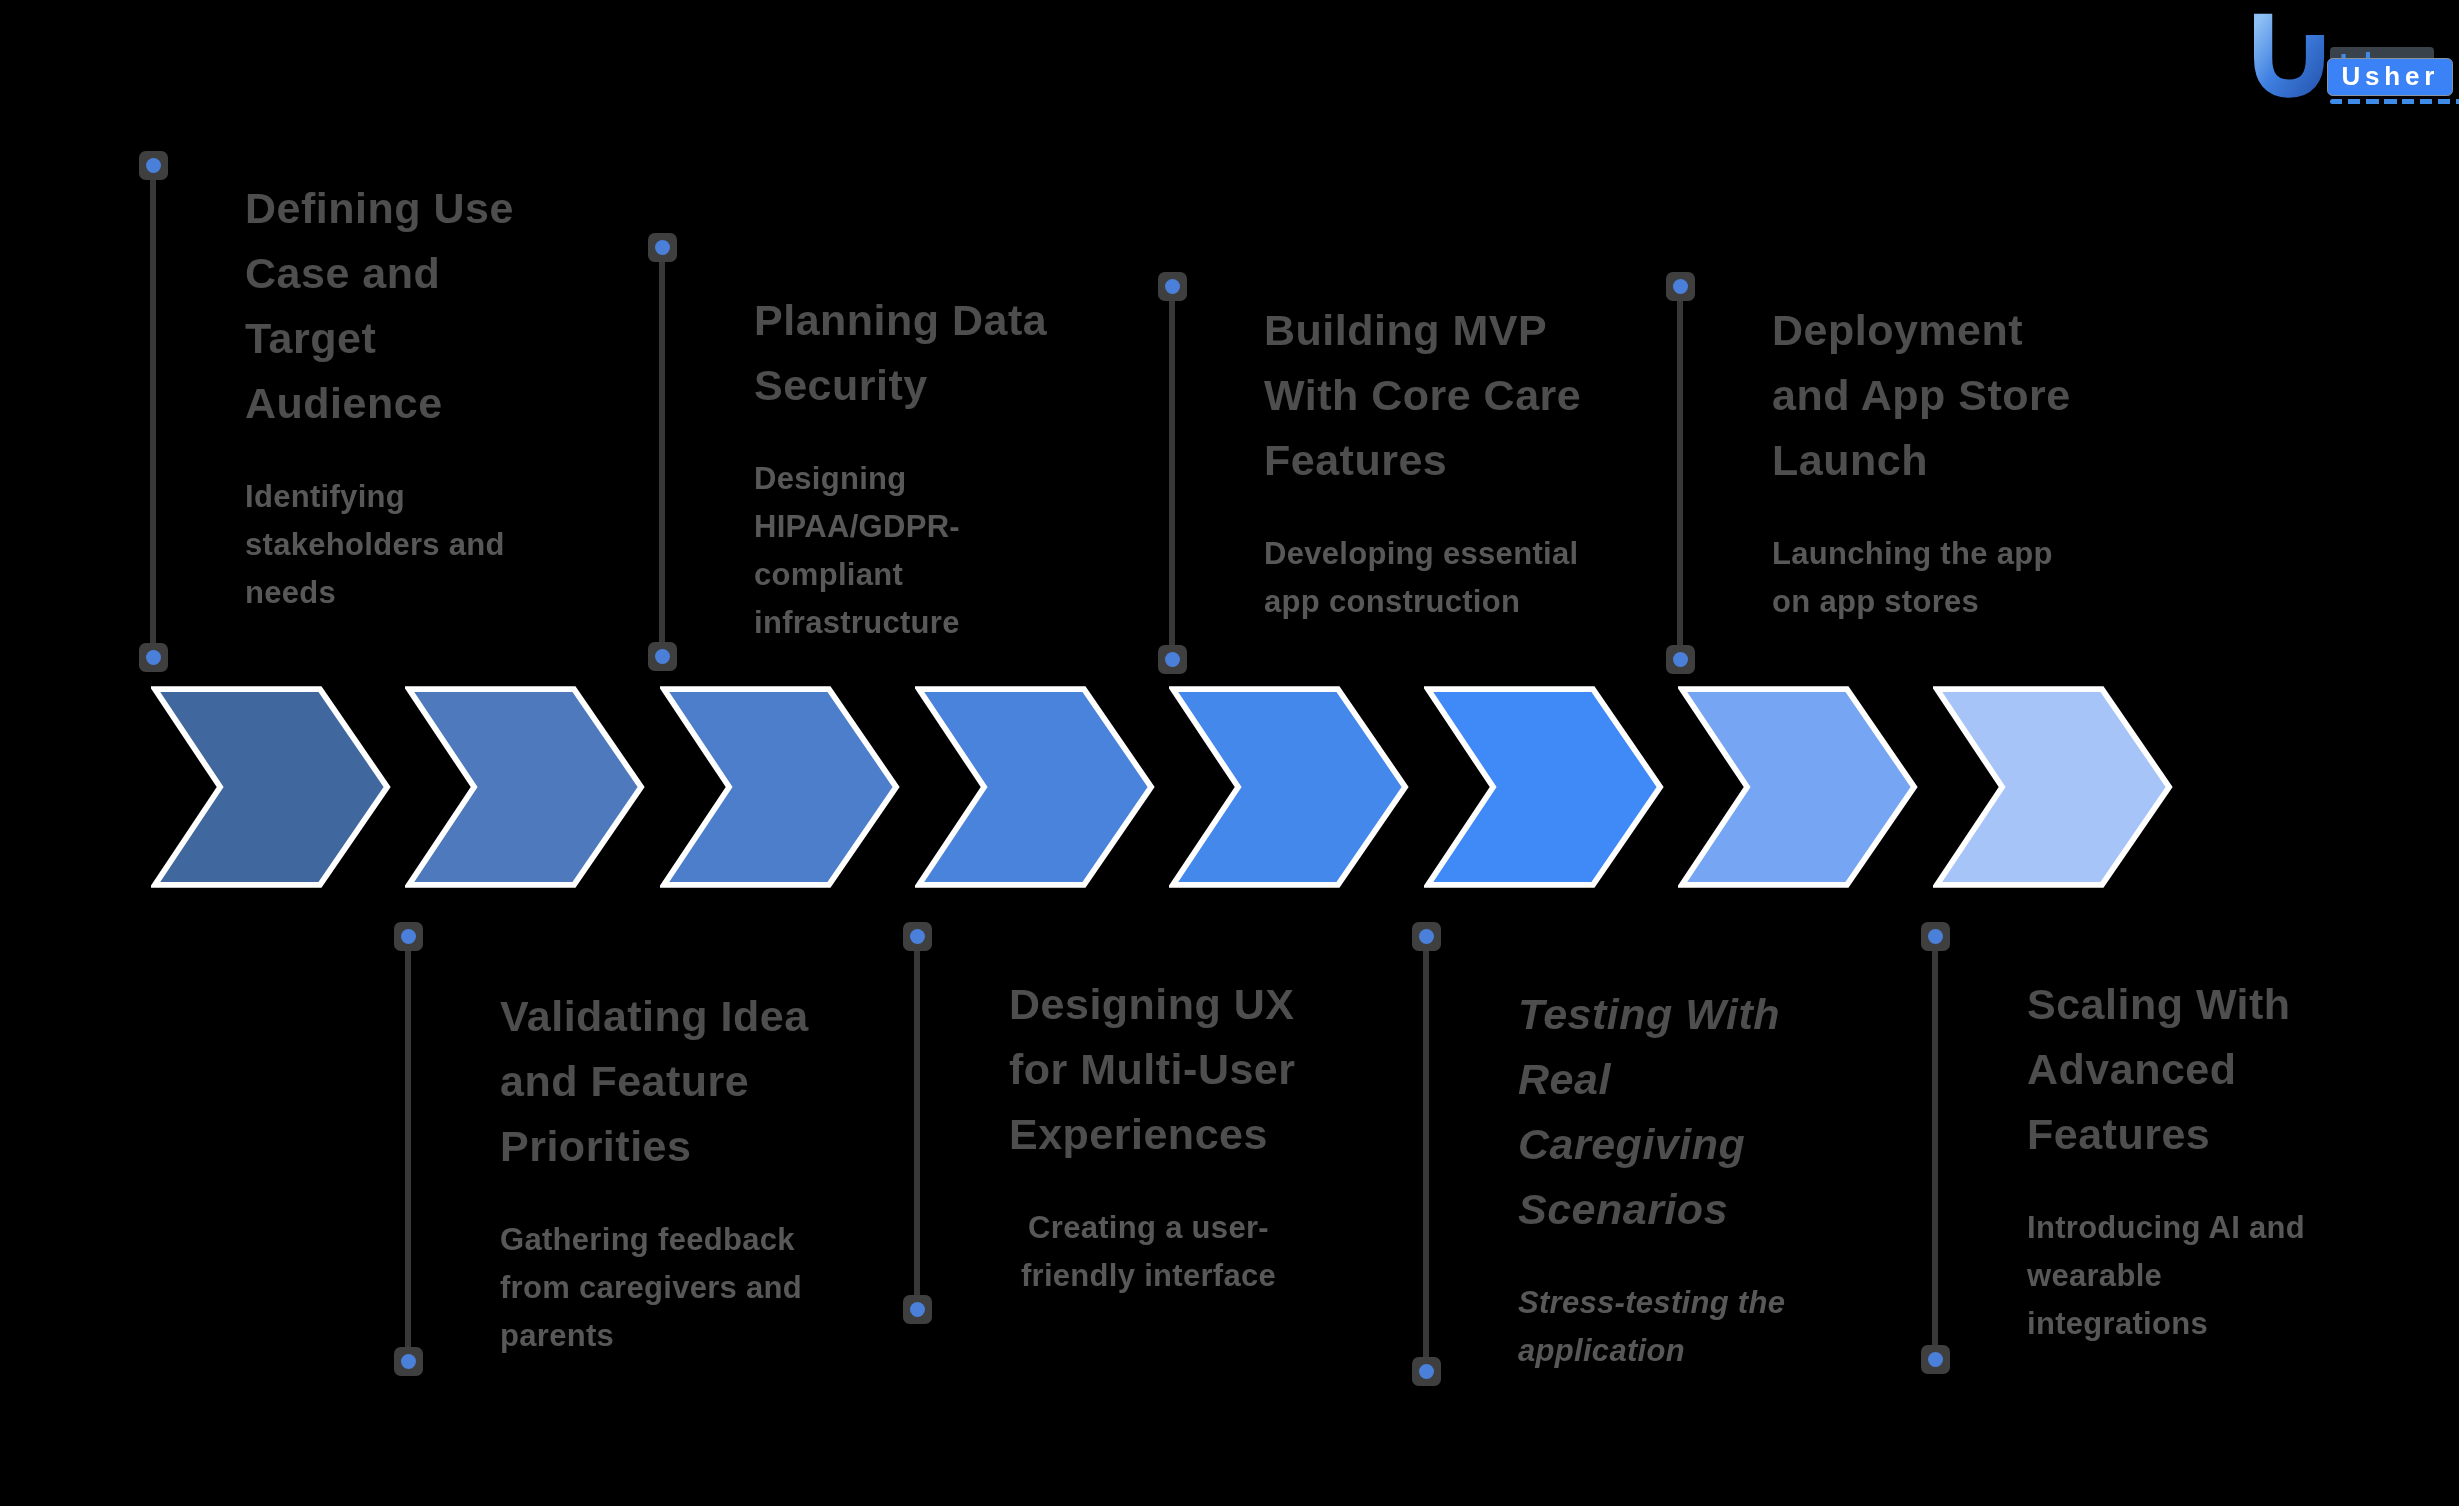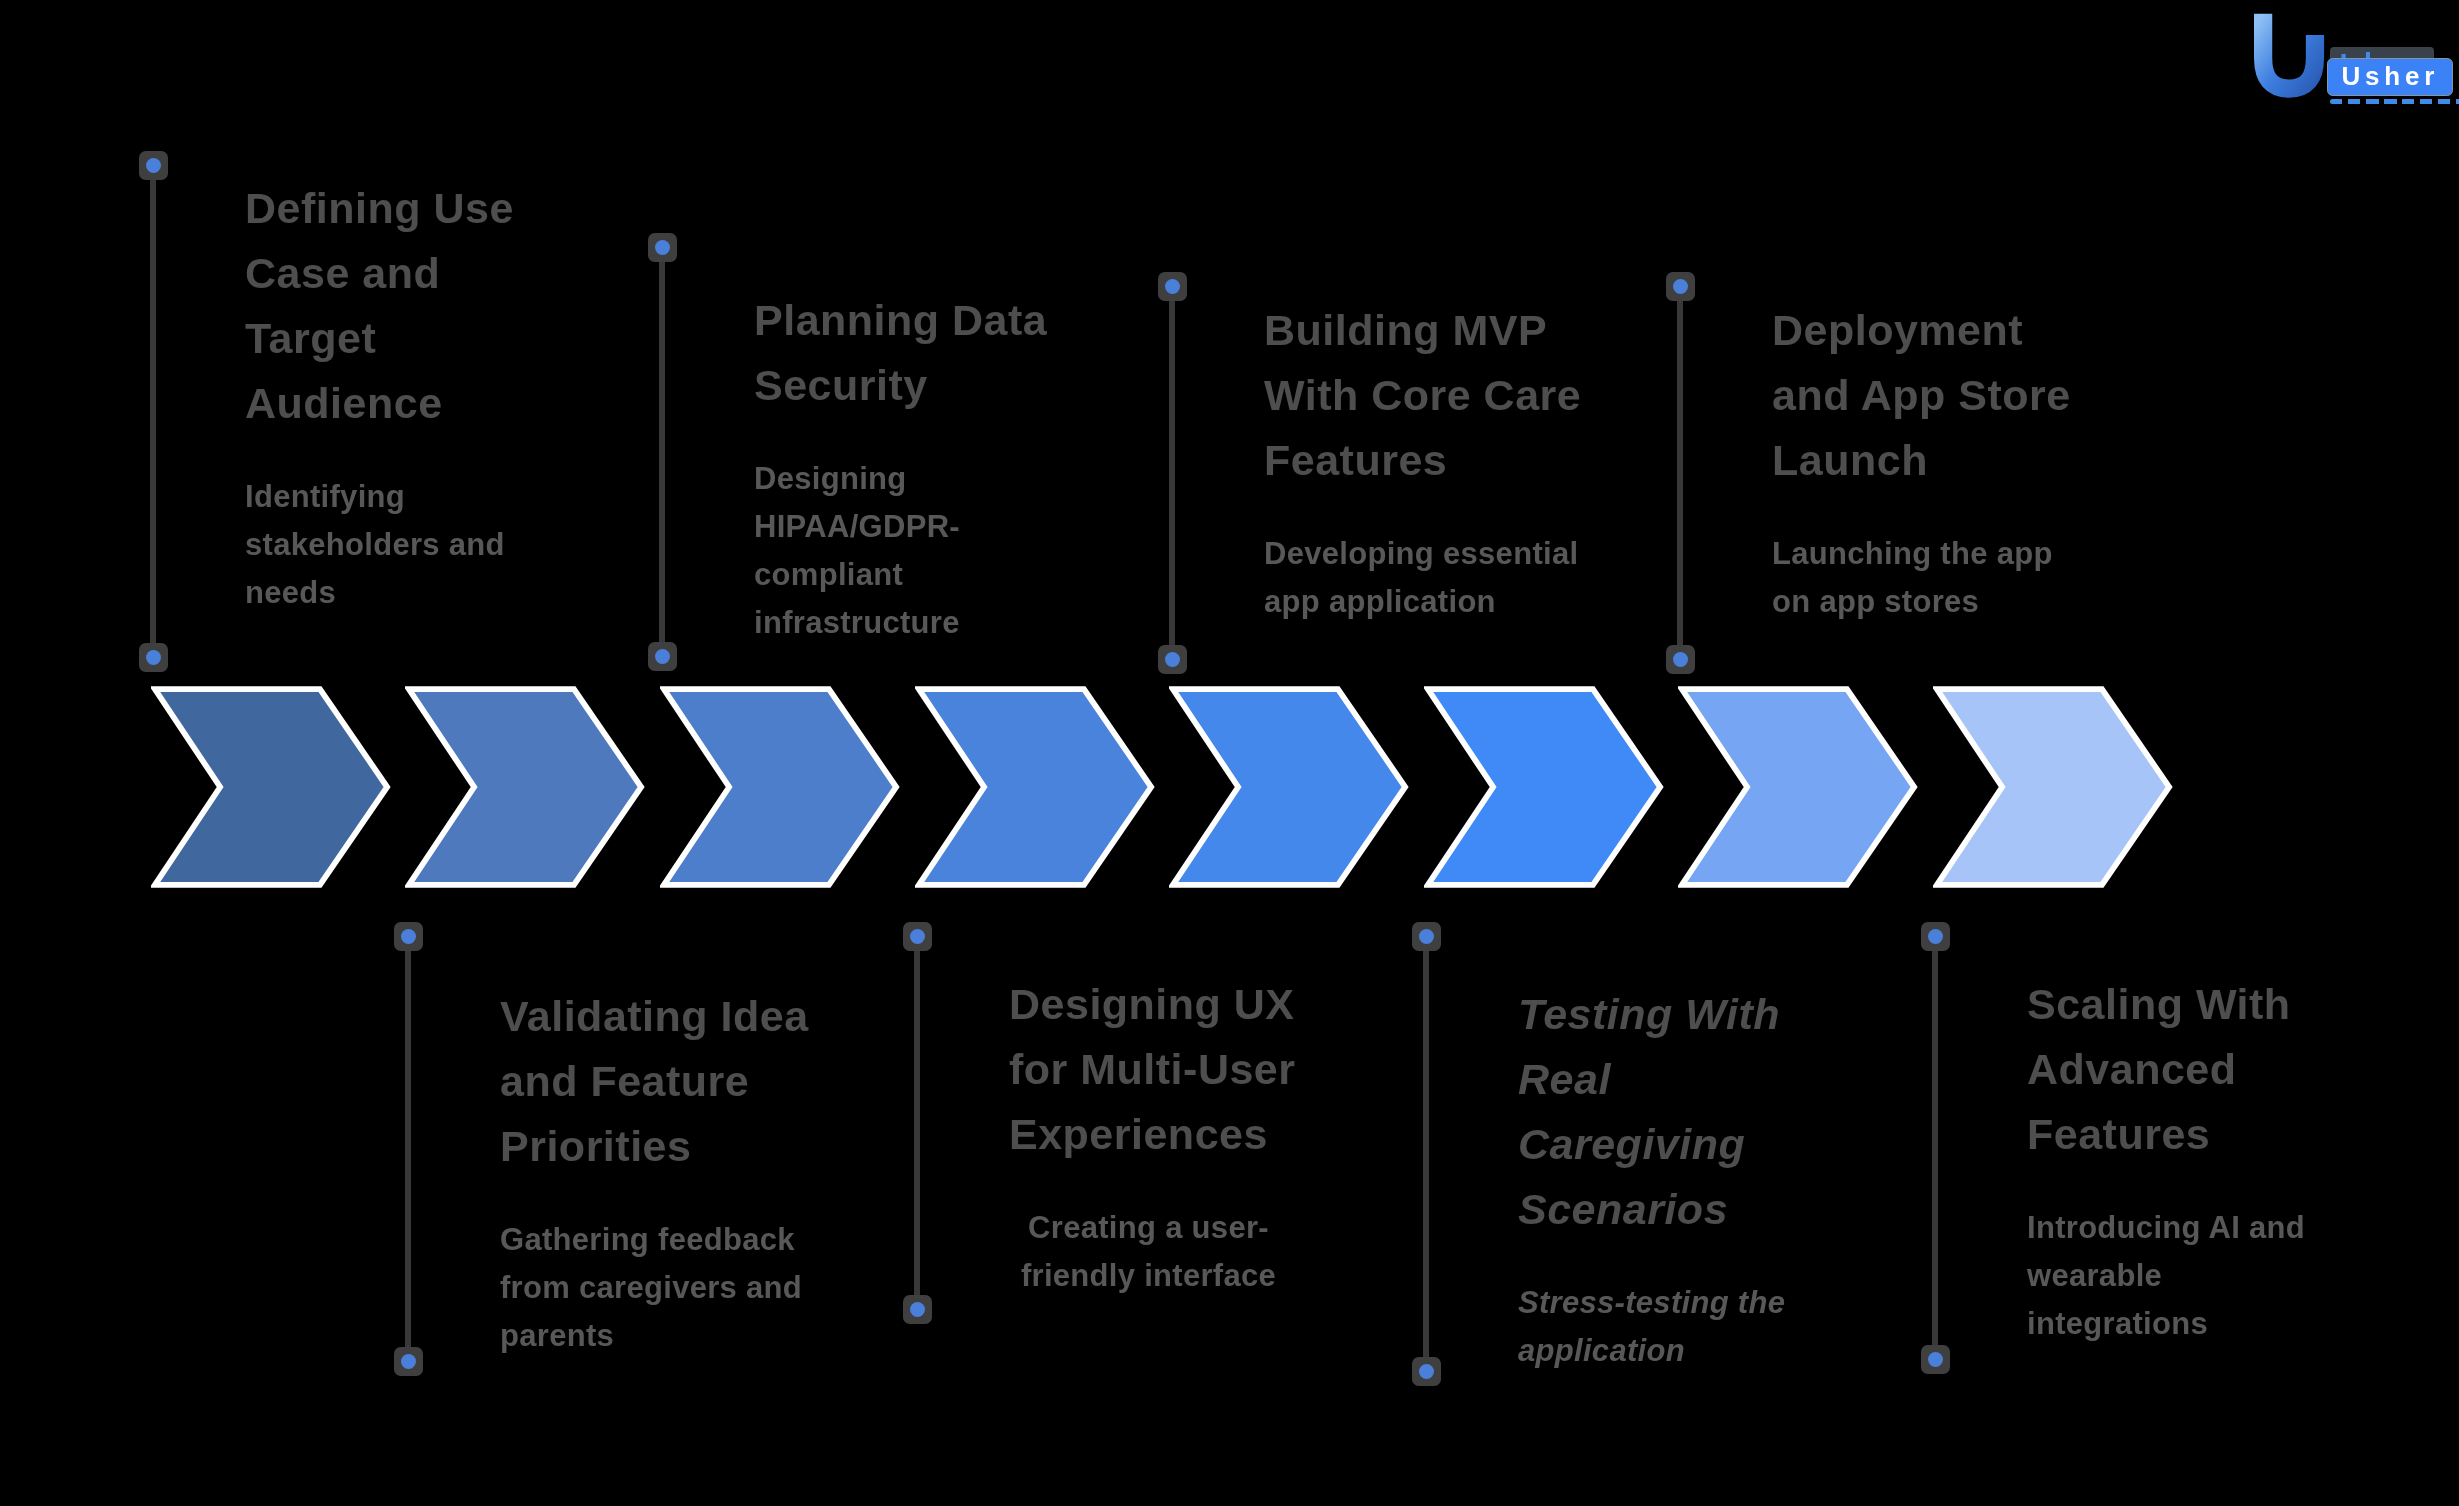--- a/index.html
+++ b/index.html
@@ -88,21 +88,21 @@
 <div class="step" style="left:1158px;top:272px;height:402px;">
   <div class="vline" style="top:14.4px;height:373px;"></div>
   <div class="dotcap top">
       <div class="dot"></div>
     </div>
   <div class="dotcap bottom">
       <div class="dot"></div>
     </div>
   <div class="content" style="top:26px;width:336px;">
     <div class="title">Building MVP With Core Care Features</div>
-    <div class="body">Developing essential app application</div>
+    <div class="body">Developing essential app construction</div>
   </div>
 </div>
 
 <div class="step" style="left:1666px;top:272px;height:402px;">
   <div class="vline" style="top:14.4px;height:373px;"></div>
   <div class="dotcap top">
       <div class="dot"></div>
     </div>
   <div class="dotcap bottom">
       <div class="dot"></div>

